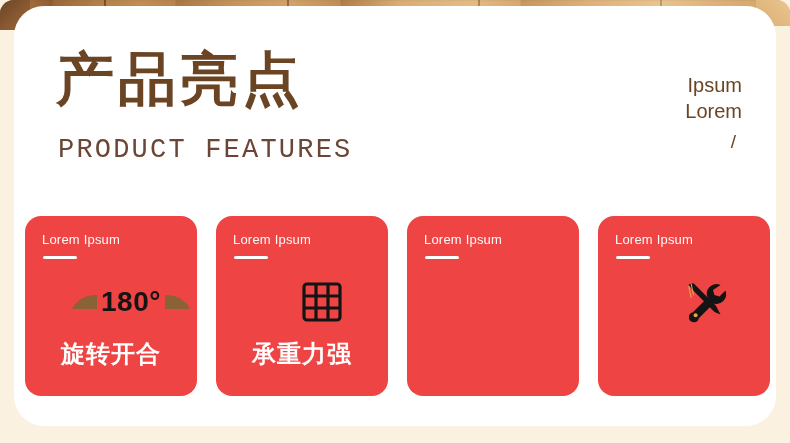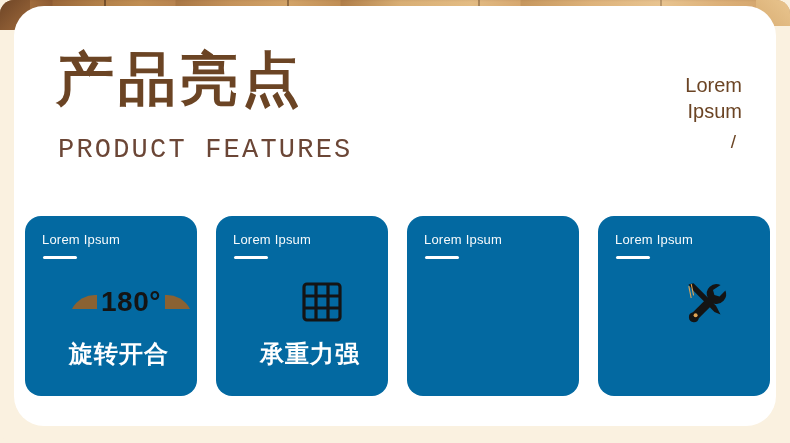--- a/index.html
+++ b/index.html
@@ -130,21 +130,21 @@
     left: 0;
     top: 216px;
     width: 790px;
     height: 186px;
   }
   .card {
     position: absolute;
     top: 0;
     width: 172px;
     height: 180px;
-    background: #0369a1;
+    background: #ef4444;
     border-radius: 16px;
     box-sizing: border-box;
     padding: 0;
   }
   .card.c0 { left: 25px; }
   .card.c1 { left: 216px; }
   .card.c2 { left: 407px; }
   .card.c3 { left: 598px; }
 
   .card-eyebrow {
@@ -181,21 +181,20 @@
     position: absolute;
     left: 0;
     top: 122px;
     width: 172px;
     text-align: center;
     font-size: 24px;
     font-weight: bold;
     color: #FFFFFF;
     letter-spacing: 1px;
     white-space: nowrap;
-    padding-left: 8px;
   }
 
   
   .icon-180 {
     display: flex;
     align-items: center;
     justify-content: center;
     gap: 3px;
   }
   .icon-180 .deg-text {
@@ -219,22 +218,22 @@
     <div class="wood-right-block"></div>
   </div>
 
   <div class="panel">
 
     <div class="header">
       <div class="title-cn">产品亮点</div>
       <div class="title-en">PRODUCT FEATURES</div>
 
       <div class="header-right">
+        <div class="hr-line">Ipsum</div>
         <div class="hr-line">Lorem</div>
-        <div class="hr-line">Ipsum</div>
         <div class="hr-slash">/</div>
       </div>
     </div>
 
   </div>
 
   <div class="cards">
 
     <div class="card c0">
       <div class="card-eyebrow">Lorem Ipsum</div>

